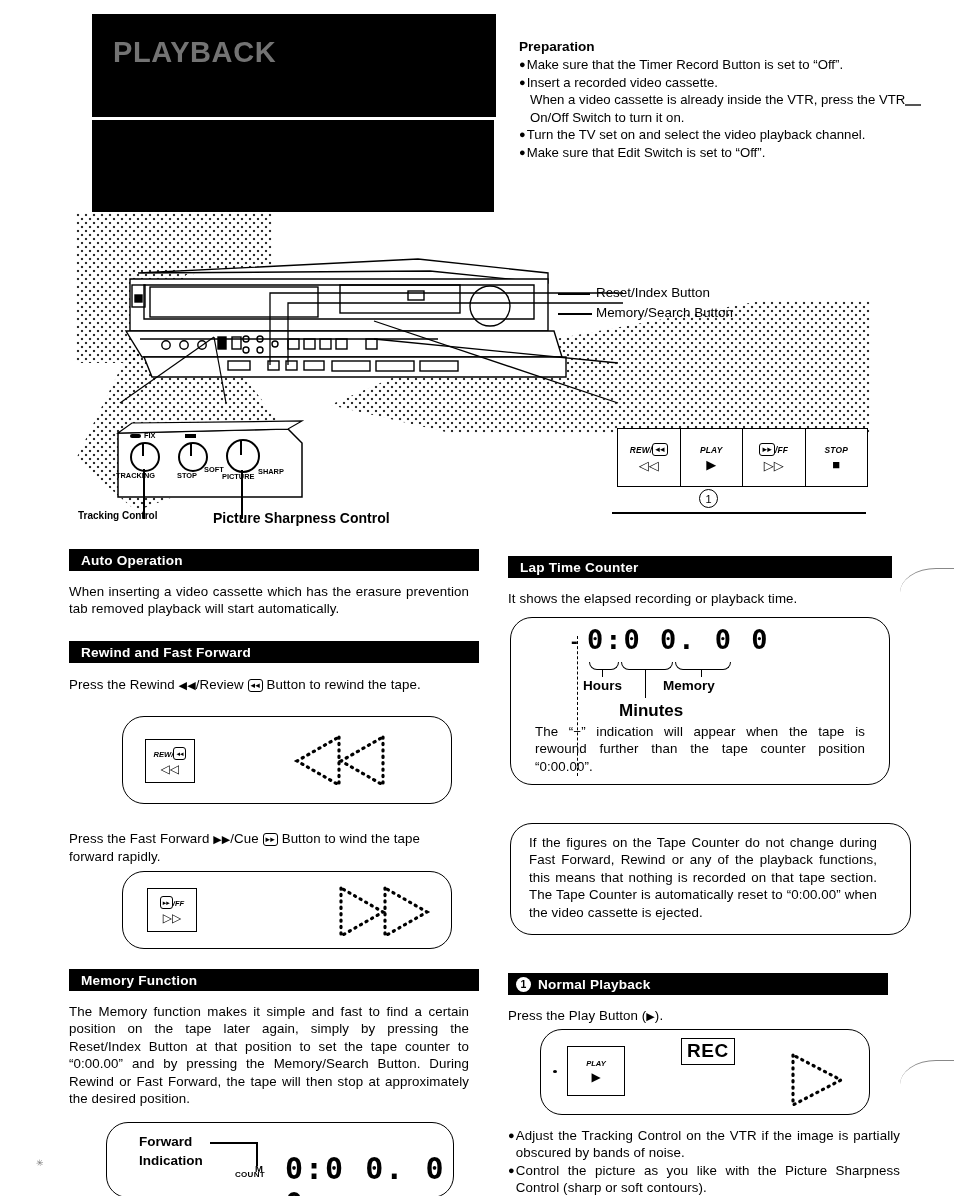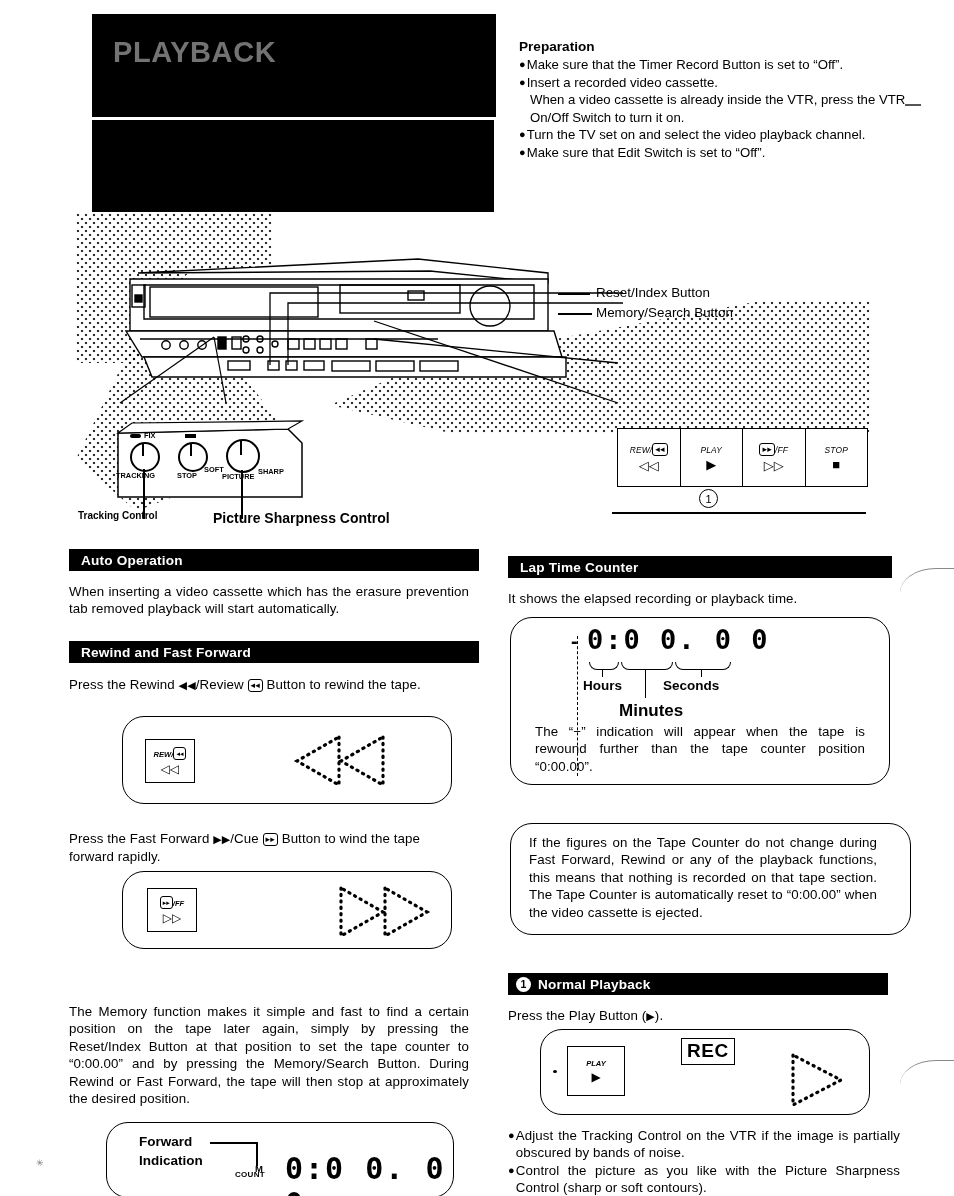--- a/index.html
+++ b/index.html
@@ -46,21 +46,21 @@
   #knob-panel{left:116px;top:425px;width:180px;height:67px;}
   .knob{position:absolute;border:2px solid #000;border-radius:50%;background:#fff;}
   .knob-stem{position:absolute;background:#000;width:2px;}
   .knob-lab{position:absolute;font-size:7.4px;font-weight:bold;white-space:nowrap;}
 
   
   #transport{left:617px;top:428px;width:249px;height:57px;border:1.4px solid #000;display:flex;background:#fff;}
   #transport .tb{flex:1;border-right:1.4px solid #000;display:flex;flex-direction:column;
                  align-items:center;justify-content:center;gap:4px;}
   #transport .tb:last-child{border-right:none;}
-  .tb-name{font-size:8.4px;font-weight:normal;font-style:italic;letter-spacing:.2px;}
+  .tb-name{font-size:8.4px;font-weight:bold;font-style:italic;letter-spacing:.2px;}
   .tb-gly{font-size:13px;line-height:12px;}
   .circnum{width:17px;height:17px;border:1.5px solid #000;border-radius:50%;
            display:flex;align-items:center;justify-content:center;font-size:11px;}
 
   
   .sec-head{height:22px;padding-left:12px;font-size:13.6px;letter-spacing:.2px;}
   .sec-head.num{padding-left:8px;gap:7px;}
   .sec-head .cn{width:15px;height:15px;border-radius:50%;background:#fff;color:#000;
                 display:flex;align-items:center;justify-content:center;font-size:10.5px;font-weight:bold;}
 
@@ -305,20 +305,23 @@
       <div class="bg">▷▷</div>
     </div>
     <svg width="90" height="52" class="abs" style="left:216px;top:14px;">
       <g fill="none" stroke="#000" stroke-width="3.2" stroke-linecap="round" stroke-dasharray="1.2 5.2">
         <path d="M2 2 L2 50 L44 26 Z"></path>
         <path d="M46 2 L46 50 L88 26 Z"></path>
       </g>
     </svg>
   </div>
 
+  <div class="abs blackbar sec-head" style="left:69px;top:969px;width:398px;">
+    <span>Memory Function</span>
+  </div>
   <div class="abs body-text" style="left:69px;top:1003px;width:400px;">The Memory function makes it simple and fast to find a certain position on the tape later again, simply by pressing the Reset/Index Button at that position to set the tape counter to “0:00.00” and by pressing the Memory/Search Button. During Rewind or Fast Forward, the tape will then stop at approximately the desired position.</div>
 
   <div class="abs rounded-box" style="left:106px;top:1122px;width:348px;height:76px;">
     <div class="abs lbl-bold" style="left:32px;top:11px;font-size:13.5px;">Forward</div>
     <div class="abs lbl-bold" style="left:32px;top:30px;font-size:13.5px;">Indication</div>
 
     <div class="abs" style="left:103px;top:19px;width:48px;height:1.6px;background:#000;"></div>
     <div class="abs" style="left:149px;top:19px;width:1.6px;height:24px;background:#000;"></div>
     <div class="abs lbl-sm" style="left:128px;top:47px;">COUNT</div>
     <div class="abs lbl-sm" style="left:148px;top:40px;font-size:9.5px;">M</div>
@@ -341,21 +344,21 @@
 
     <div class="brace" style="left:78px;top:44px;width:28px;"></div>
     <div class="brace" style="left:110px;top:44px;width:50px;"></div>
     <div class="brace" style="left:164px;top:44px;width:54px;"></div>
 
     <div class="tick" style="left:91px;top:51px;height:8px;"></div>
     <div class="tick" style="left:134px;top:51px;height:29px;"></div>
     <div class="tick" style="left:190px;top:51px;height:8px;"></div>
 
     <div class="abs lbl-bold" style="left:72px;top:60px;font-size:13.5px;">Hours</div>
-    <div class="abs lbl-bold" style="left:152px;top:60px;font-size:13.5px;">Seconds</div>
+    <div class="abs lbl-bold" style="left:152px;top:60px;font-size:13.5px;">Memory</div>
     <div class="abs lbl-bold" style="left:108px;top:83px;font-size:17px;">Minutes</div>
 
     <div class="abs body-text" style="left:24px;top:105px;width:330px;">The “−” indication will appear when the tape is rewound further than the tape counter position “0:00.00”.</div>
   </div>
 
   <div class="abs rounded-box" style="left:510px;top:823px;width:401px;height:112px;padding-left:13px;">
     <div class="abs body-text" style="left:18px;top:10px;width:348px;">If the figures on the Tape Counter do not change during Fast Forward, Rewind or any of the playback functions, this means that nothing is recorded on that tape section. The Tape Counter is automatically reset to “0:00.00” when the video cassette is ejected.</div>
   </div>
 
   <div class="abs blackbar sec-head num" style="left:508px;top:973px;width:372px;">

